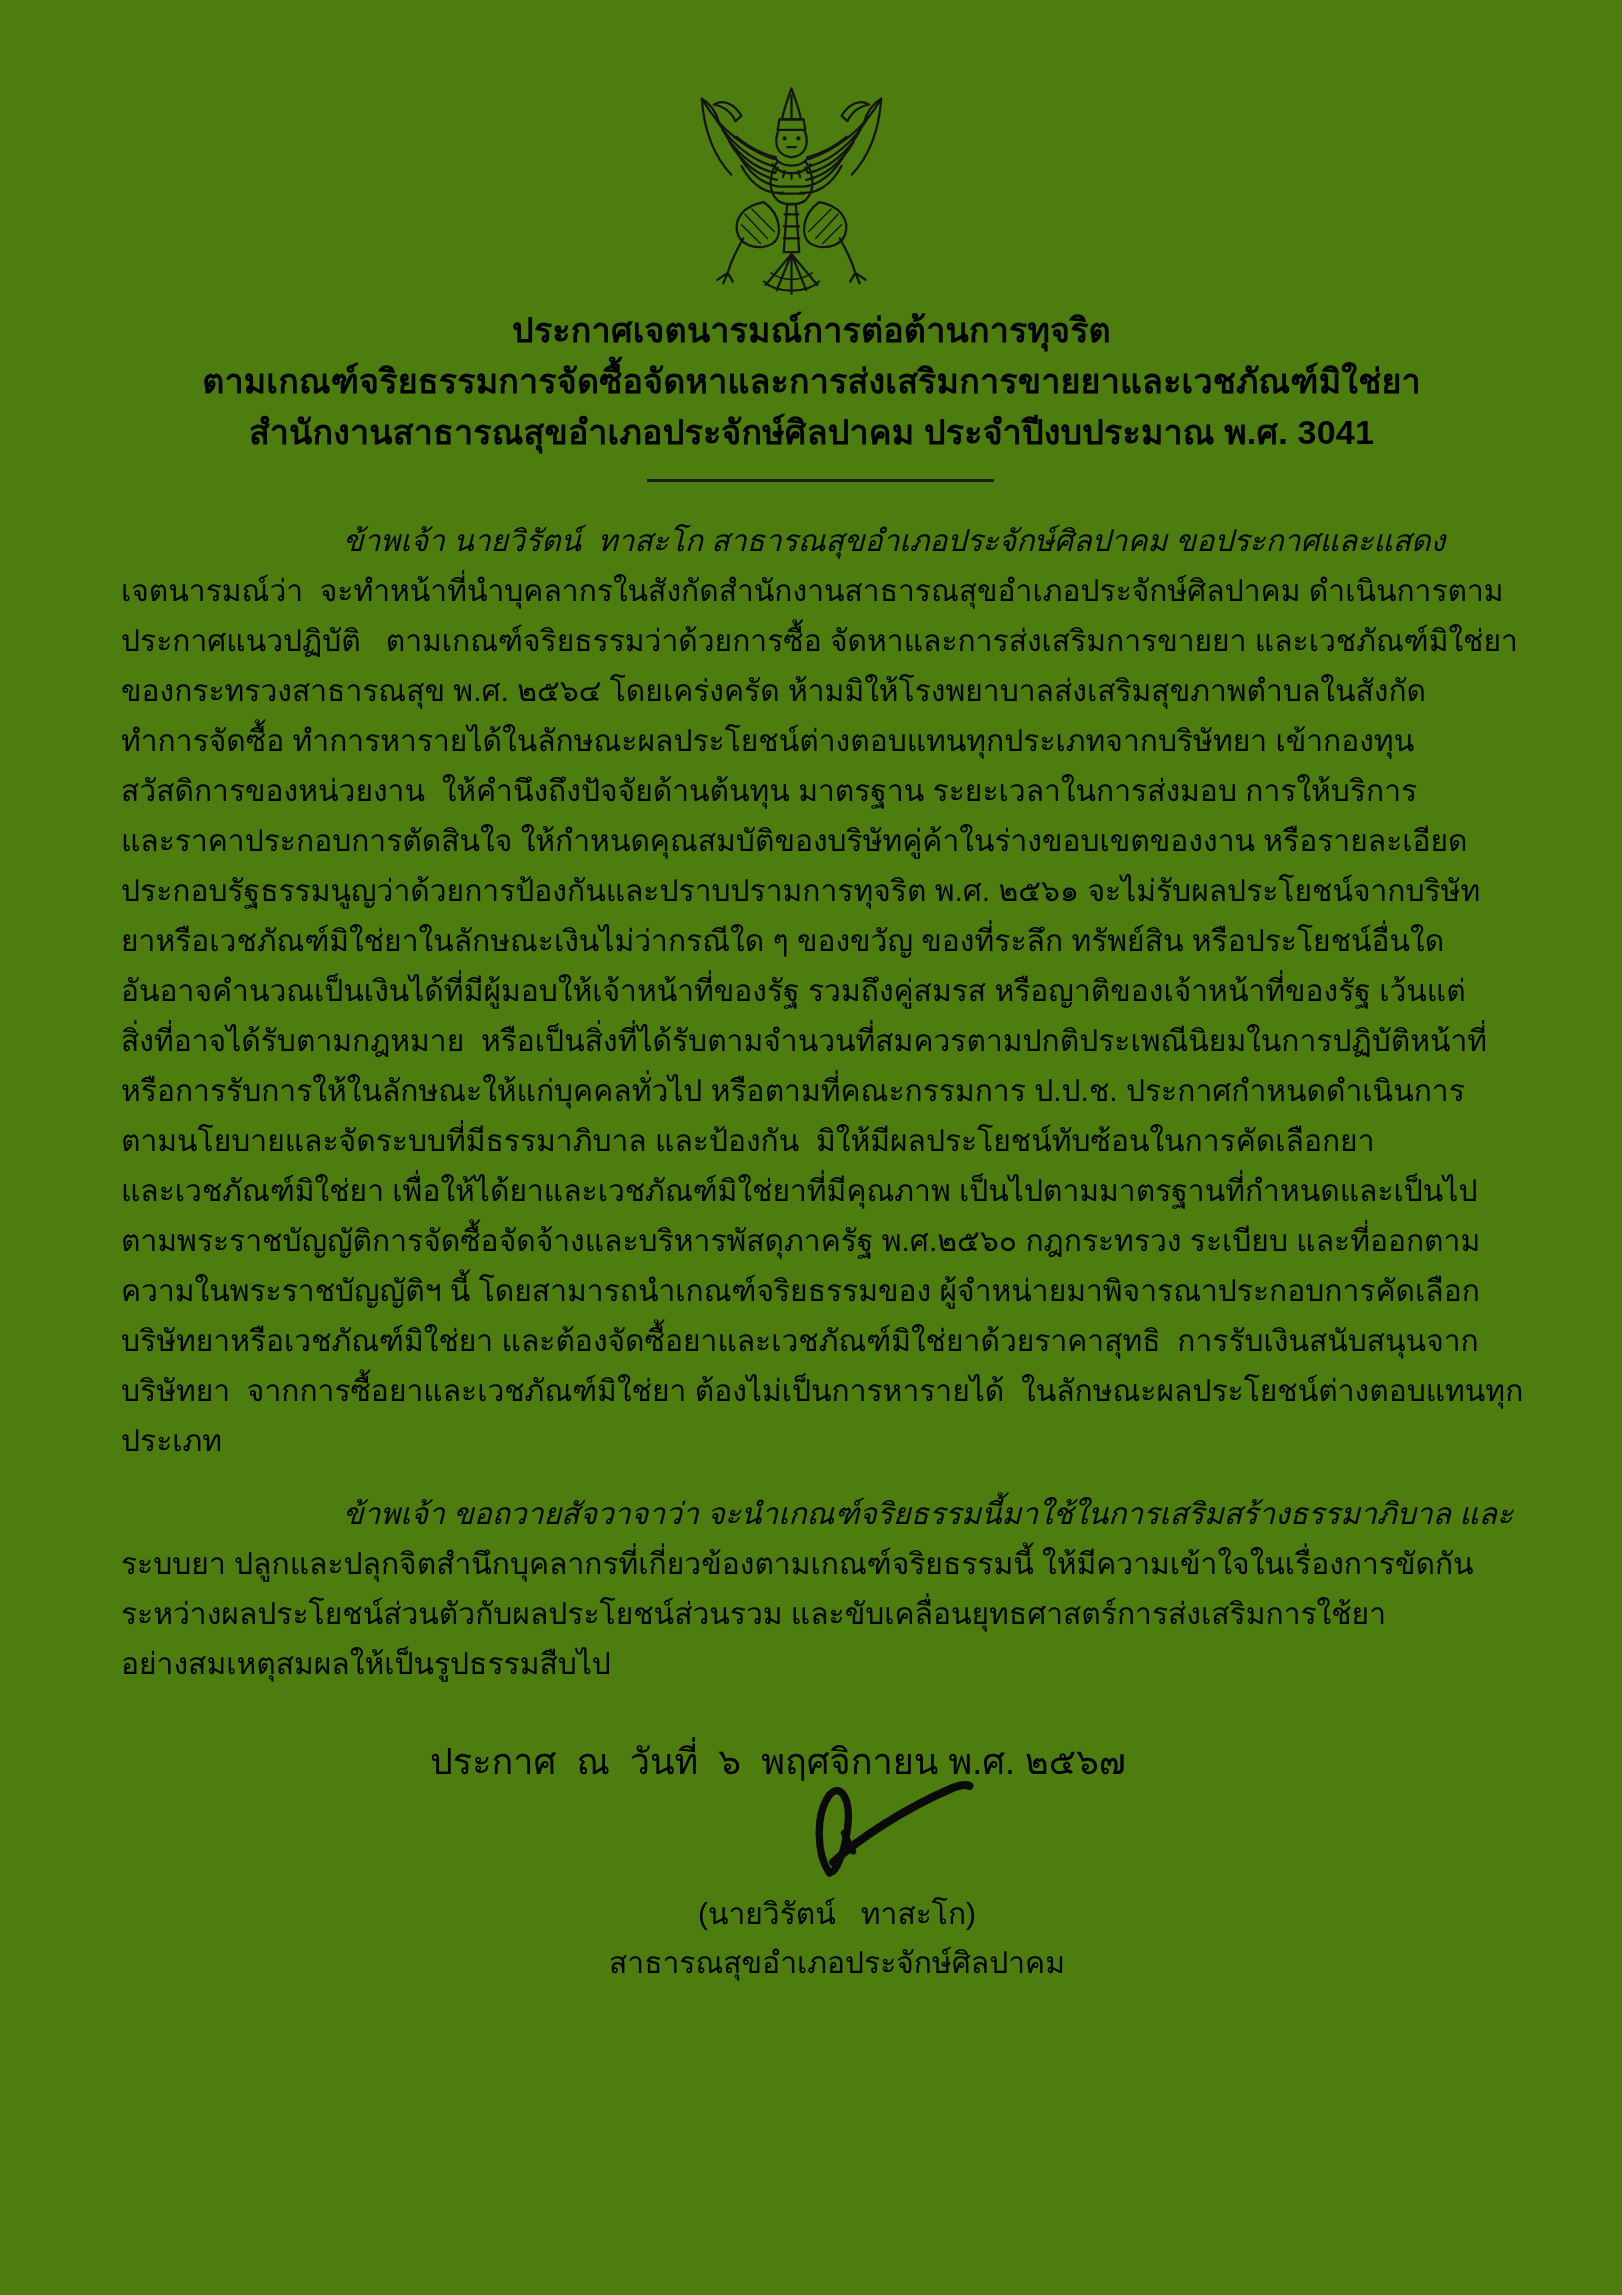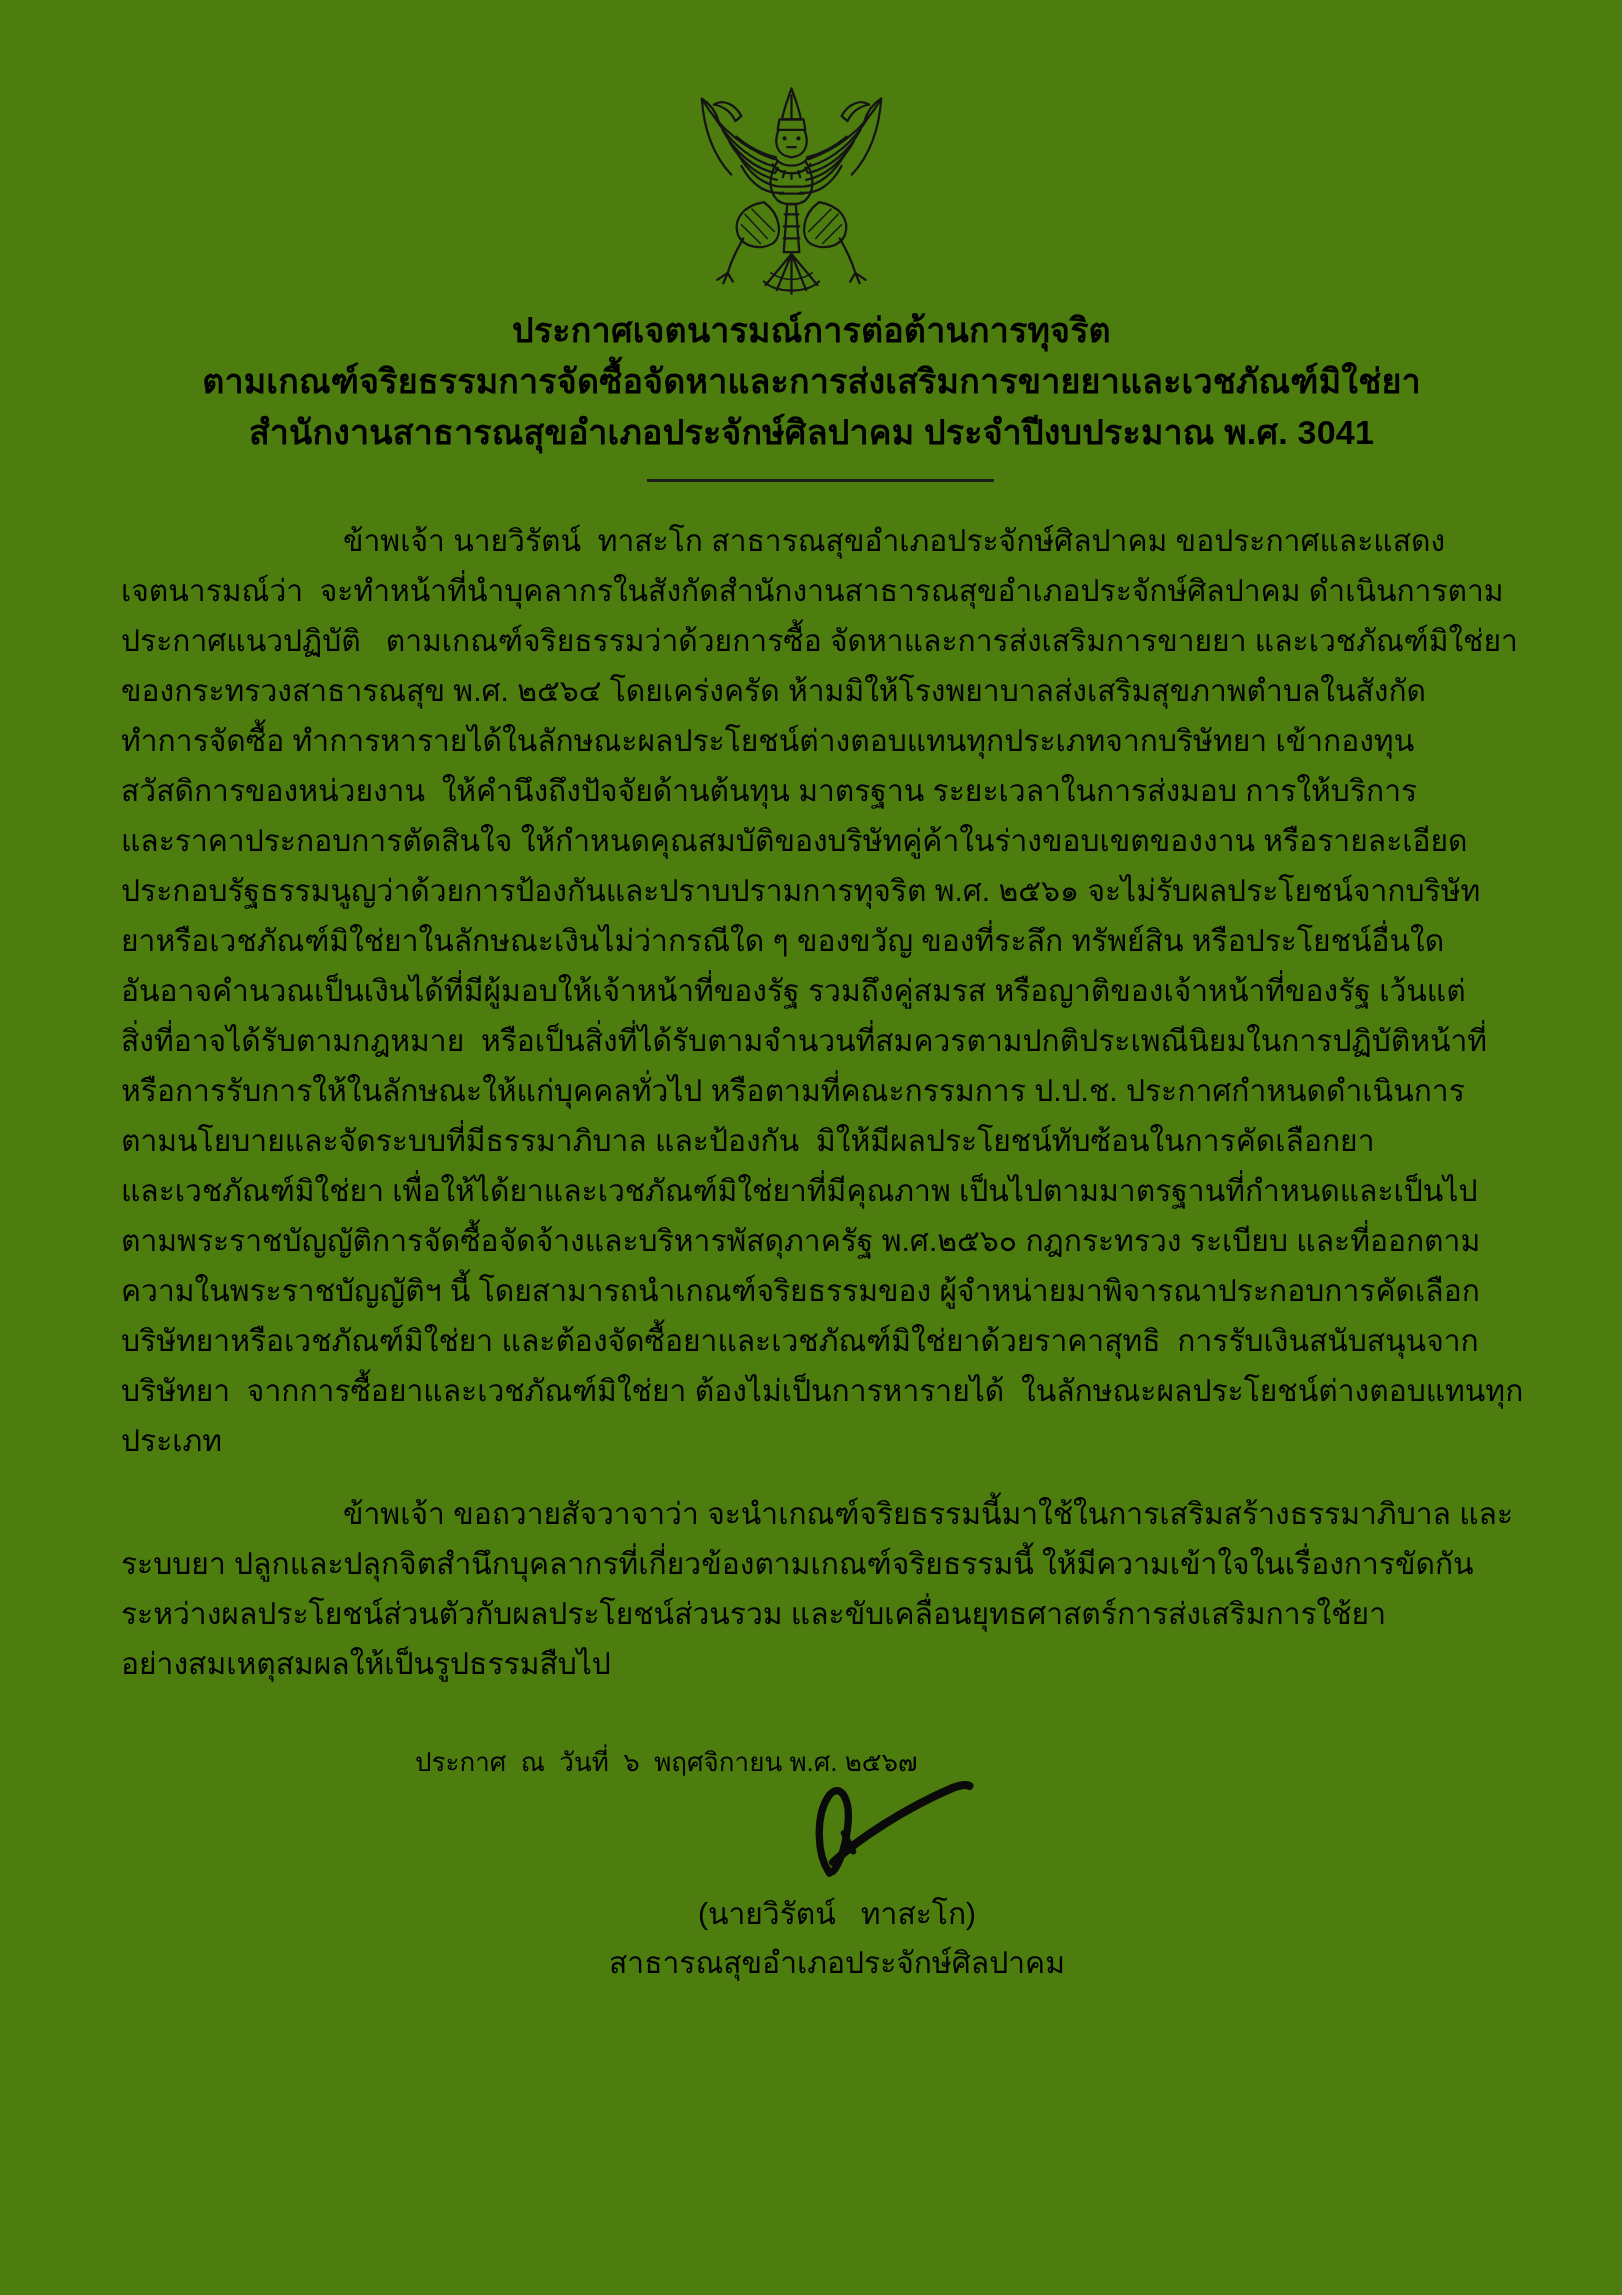--- a/index.html
+++ b/index.html
@@ -36,26 +36,26 @@
     background: #1c1c1c;
   }
   .body-block {
     position: absolute;
     left: 121px; top: 516px;
     width: 1396px;
     font-size: 30px;
     line-height: 50px;
   }
   .line { white-space: pre; }
-  .indent { padding-left: 222px; }
+  .indent { padding-left: 222px; font-style: italic; }
   .para2 { margin-top: 23px; }
   .date-line {
     position: absolute;
-    left: 415px; top: 1742px;
-    font-size: 26px;
+    left: 430px; top: 1742px;
+    font-size: 36px;
     line-height: 40px;
     white-space: pre;
   }
   .signature-svg {
     position: absolute;
     left: 793px; top: 1775px;
     width: 191px; height: 109px;
   }
   .sign-name, .sign-position {
     position: absolute;

